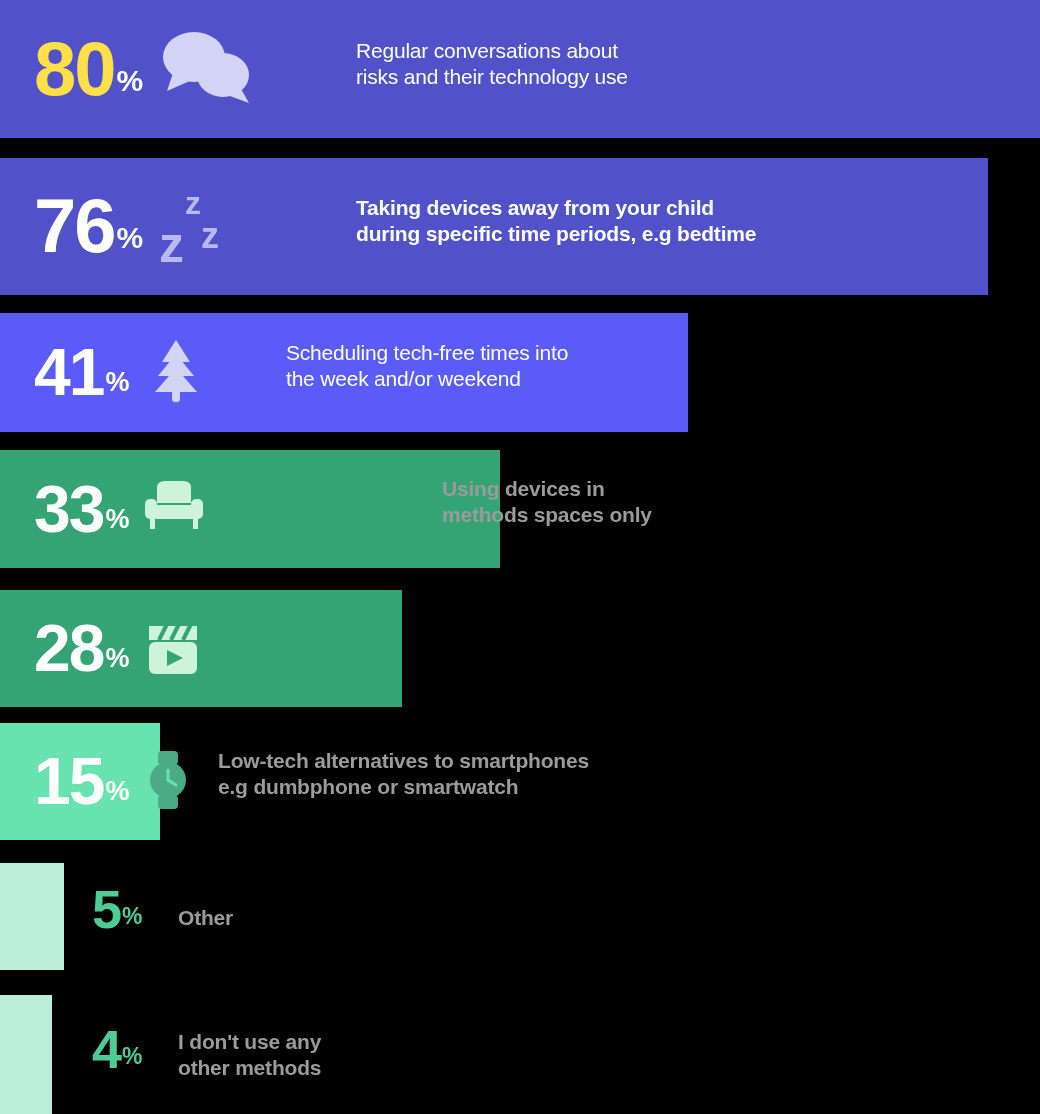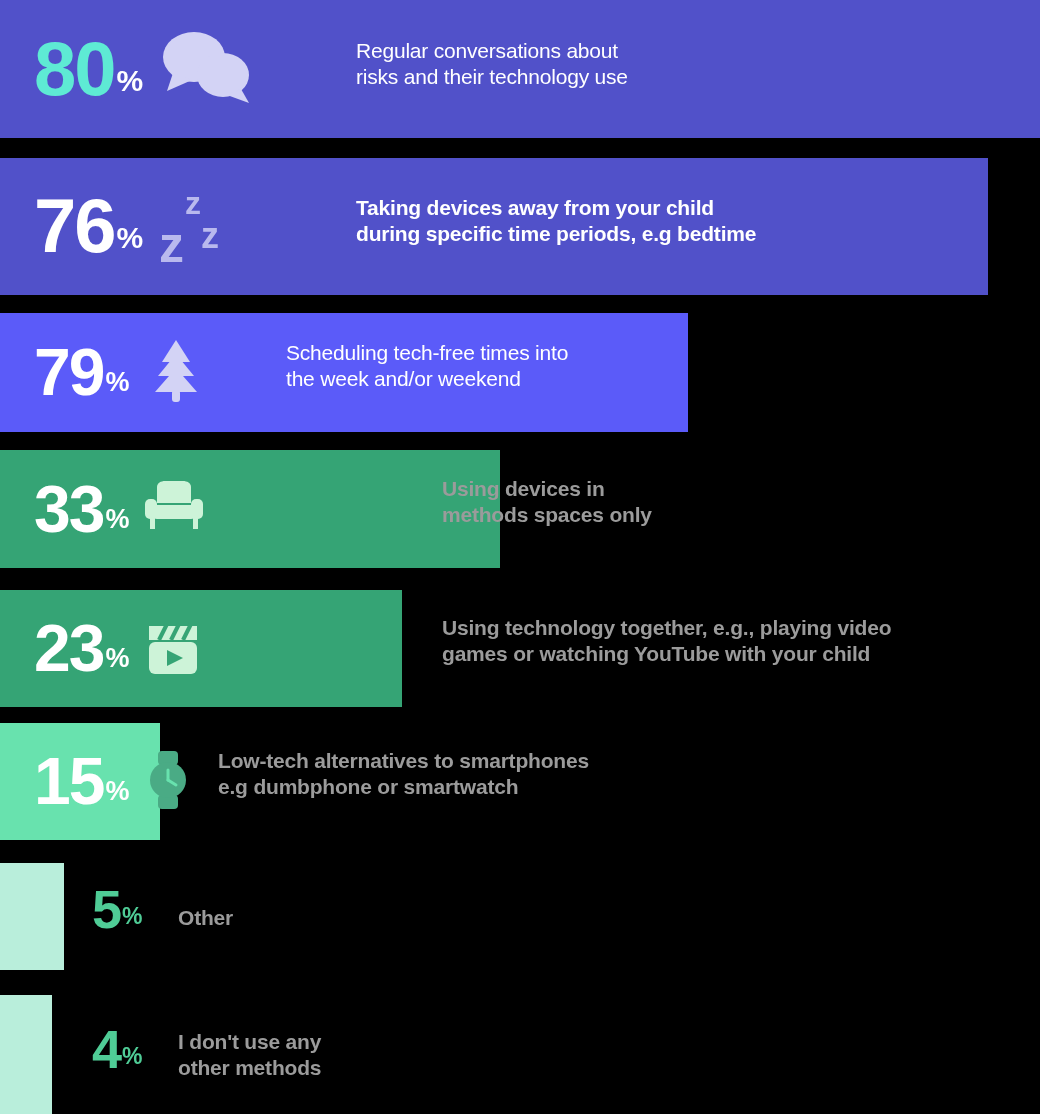--- a/index.html
+++ b/index.html
@@ -59,21 +59,21 @@
 </style>
 </head>
 <body>
 
 <div id="chart">
 
   <div class="row" style="top:0px; height:138px;">
     <div class="bar" style="width:1040px; background:#5151c9;">
       <div class="inner big">
         <div class="valwrap">
-          <span class="val" style="color:#5eead4;">80</span>
+          <span class="val" style="color:#fde047;">80</span>
           <span class="pct" style="color:#ffffff;">%</span>
         </div>
         <span class="icon">
           <svg width="96" height="76" viewBox="0 0 96 76">
             <ellipse cx="35" cy="28" rx="31" ry="25" fill="#d3d3f5"></ellipse>
             <path d="M14 44 L8 62 L33 51 Z" fill="#d3d3f5"></path>
             <ellipse cx="64" cy="46" rx="26" ry="22" fill="#d3d3f5"></ellipse>
             <path d="M82 60 L90 74 L68 66 Z" fill="#d3d3f5"></path>
           </svg>
         </span>
@@ -102,21 +102,21 @@
       </div>
       <div class="label inbar" style="left:356px; top:37px;font-weight:bold;">Taking devices away from your child
 during specific time periods, e.g bedtime</div>
     </div>
   </div>
 
   <div class="row" style="top:313px; height:119px;">
     <div class="bar" style="width:688px; background:#5b5bf9;">
       <div class="inner mid">
         <div class="valwrap">
-          <span class="val" style="color:#ffffff;">79</span>
+          <span class="val" style="color:#ffffff;">41</span>
           <span class="pct" style="color:#ffffff;">%</span>
         </div>
         <span class="icon">
           <svg width="62" height="66" viewBox="0 0 62 66">
             <g fill="#d3d3f5">
               <path d="M31 2 L45 24 L17 24 Z"></path>
               <path d="M31 16 L49 38 L13 38 Z"></path>
               <path d="M31 30 L52 54 L10 54 Z"></path>
               <rect x="27" y="52" width="8" height="12" rx="3"></rect>
             </g>
@@ -150,41 +150,39 @@
       </div>
     </div>
     <div class="label outbar" style="left:442px; top:26px;">Using devices in
 methods spaces only</div>
   </div>
 
   <div class="row" style="top:590px; height:117px;">
     <div class="bar" style="width:402px; background:#35a475;">
       <div class="inner mid">
         <div class="valwrap">
-          <span class="val" style="color:#ffffff;">23</span>
+          <span class="val" style="color:#ffffff;">28</span>
           <span class="pct" style="color:#ffffff;">%</span>
         </div>
         <span class="icon">
           <svg width="56" height="58" viewBox="0 0 56 58">
             <g fill="#cdf3d8">
               <path d="M4 8 L52 8 L52 22 L4 22 Z"></path>
               <rect x="4" y="24" width="48" height="32" rx="6"></rect>
               <path d="M22 32 L38 40 L22 48 Z" fill="#35a475"></path>
             </g>
             <g stroke="#35a475" stroke-width="4">
               <line x1="14" y1="22" x2="22" y2="6"></line>
               <line x1="26" y1="22" x2="34" y2="6"></line>
               <line x1="38" y1="22" x2="46" y2="6"></line>
             </g>
           </svg>
         </span>
       </div>
     </div>
-    <div class="label outbar" style="left:442px; top:25px;">Using technology together, e.g., playing video
-games or watching YouTube with your child</div>
   </div>
 
   <div class="row" style="top:723px; height:117px;">
     <div class="bar" style="width:160px; background:#68e2ae;">
       <div class="inner mid">
         <div class="valwrap">
           <span class="val" style="color:#ffffff;">15</span>
           <span class="pct" style="color:#ffffff;">%</span>
         </div>
         <span class="icon">

